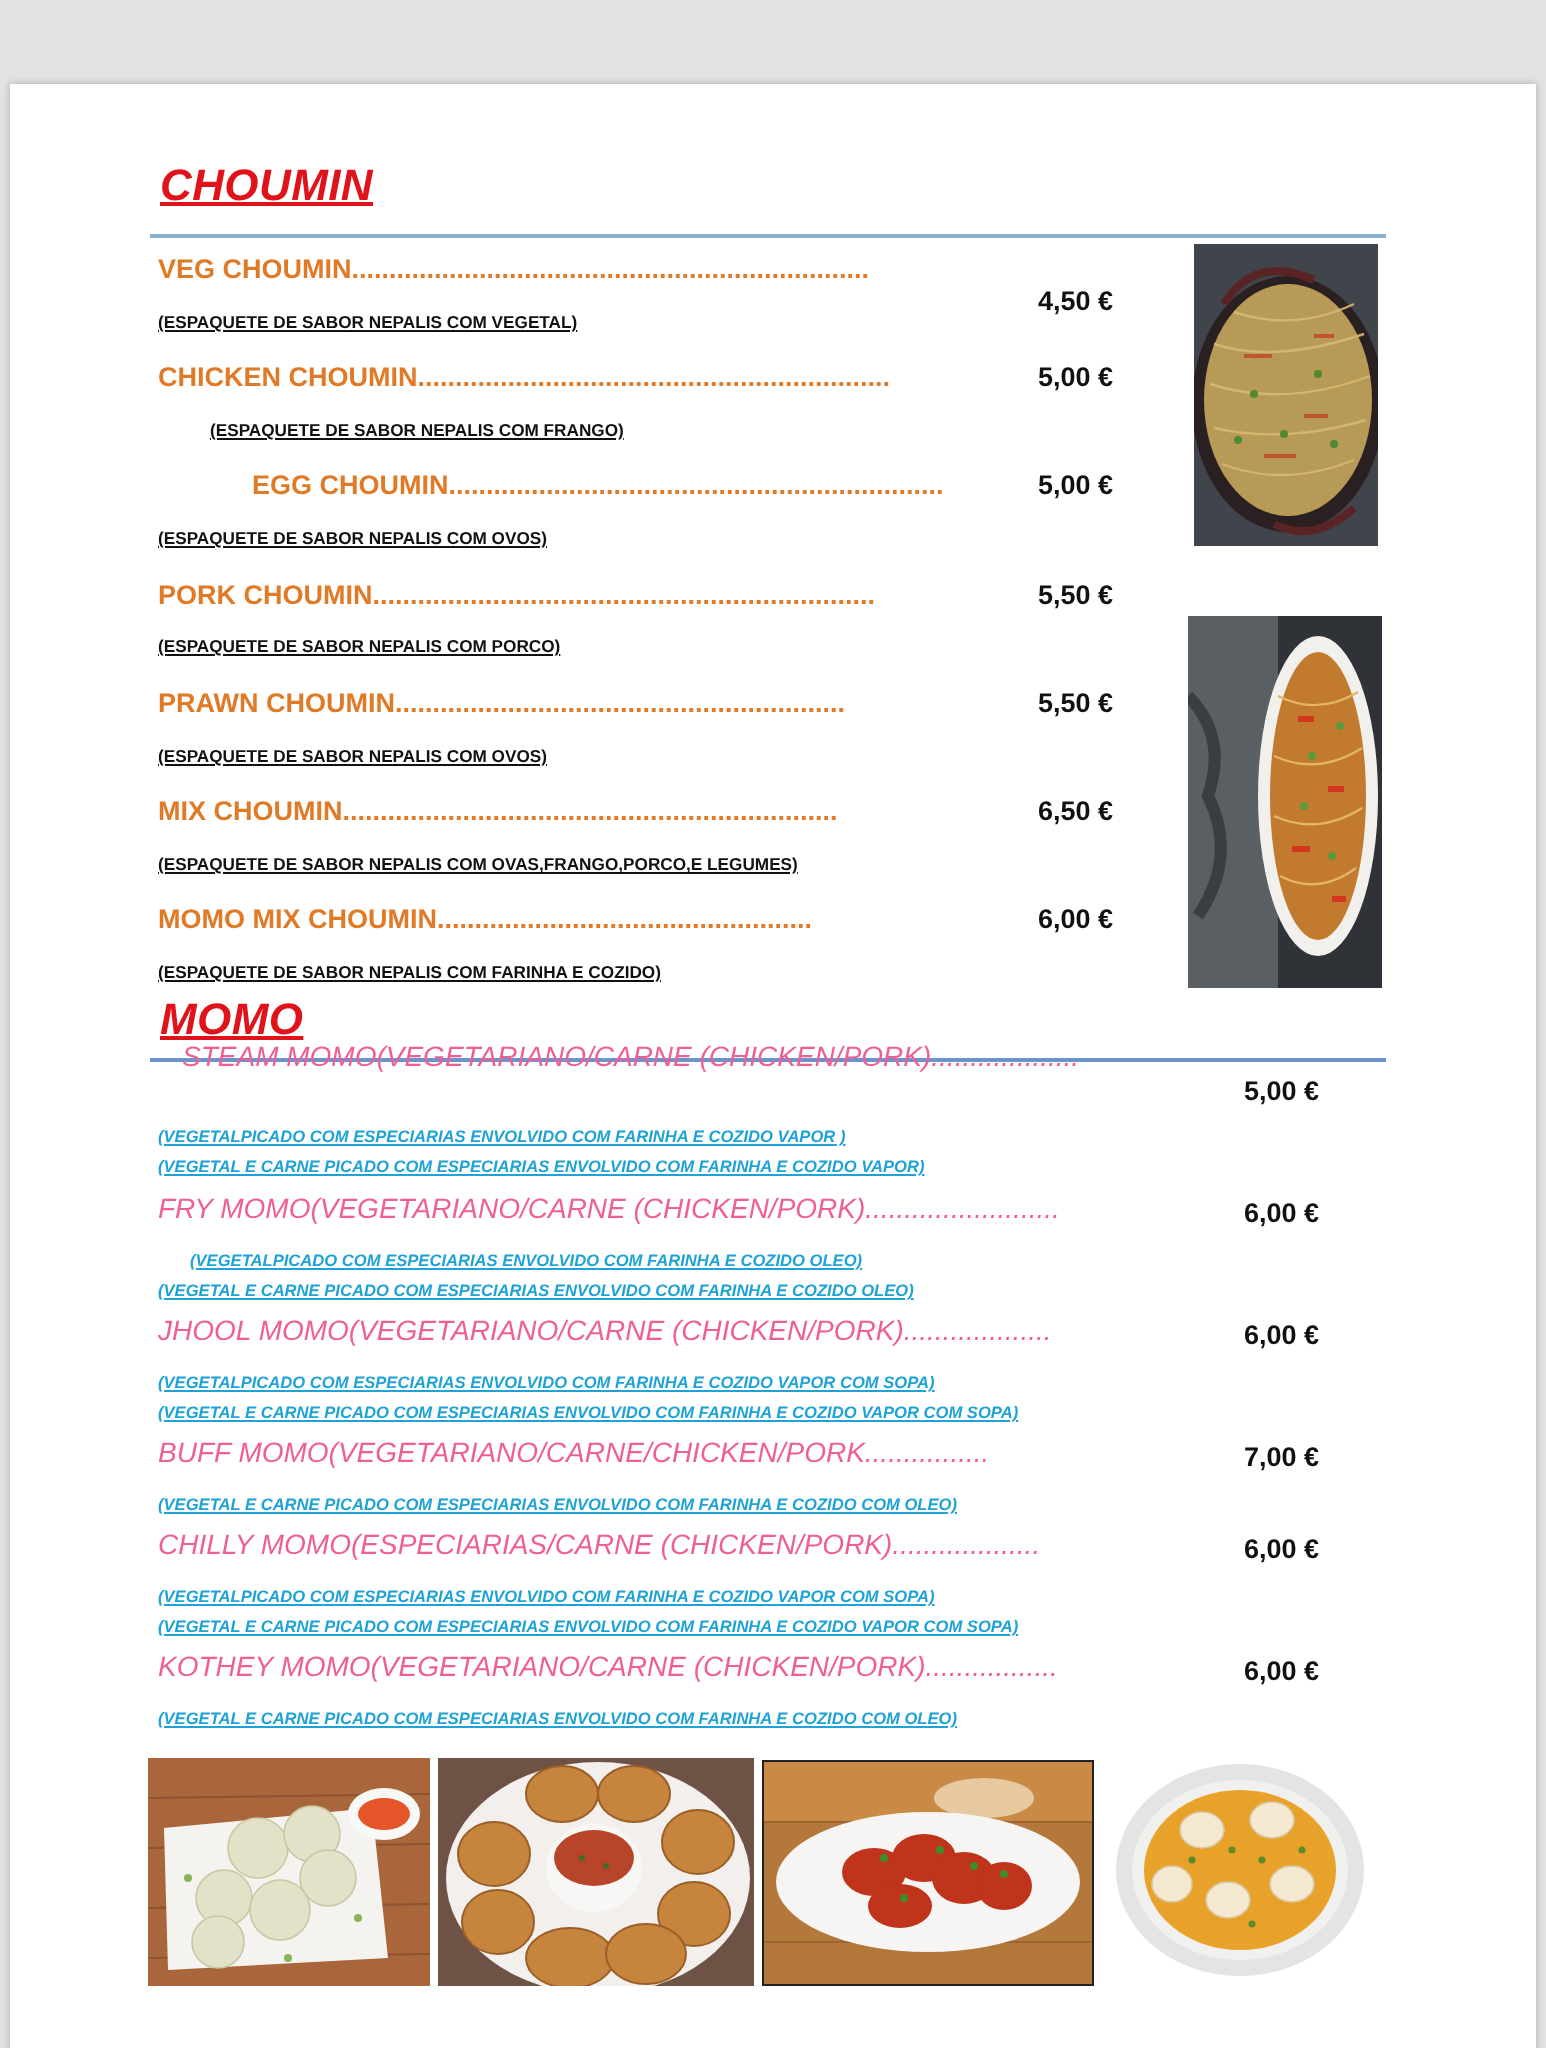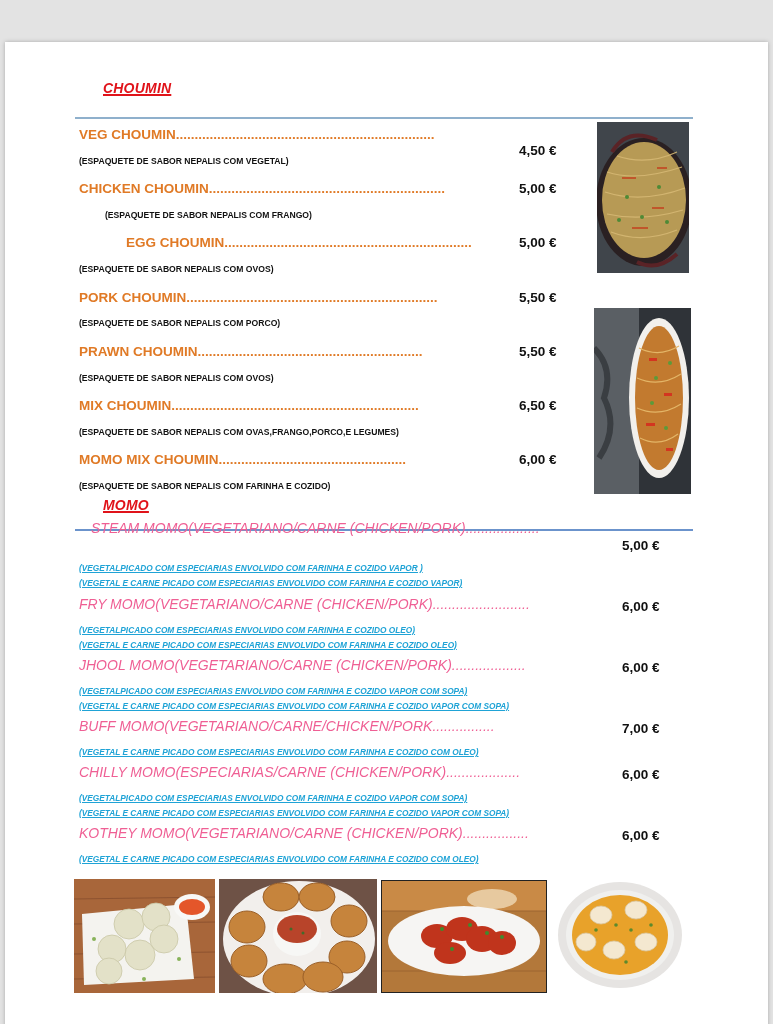--- a/index.html
+++ b/index.html
@@ -6,28 +6,28 @@
     body {
       width:773px; height:1024px; background:#e3e3e3; position:relative; overflow:hidden;
       font-family:"Liberation Sans", sans-serif;
     }
     .page {
       position:absolute; left:5px; top:42px; width:763px; height:990px;
       background:#ffffff; box-shadow:0 0 4px rgba(0,0,0,0.25);
     }
     .section-title {
       position:absolute; font-weight:bold; font-style:italic; color:#e0131a;
-      font-size:14px; text-decoration:underline; text-decoration-thickness:2px; letter-spacing:0.2px;margin-left:23px;
+      font-size:22px; text-decoration:underline; text-decoration-thickness:2px; letter-spacing:0.2px;
     }
     .divider { position:absolute; height:2px; }
     .c-name {
       position:absolute; left:79px; color:#e07a26; font-weight:bold; font-size:13.5px; white-space:nowrap;
     }
     .c-desc {
-      position:absolute; left:79px; color:#111; font-weight:bold; font-size:8.6px; white-space:nowrap;
+      position:absolute; left:79px; color:#111; font-weight:bold; font-size:8.6px; white-space:nowrap;text-decoration:underline;
     }
     .c-price {
       position:absolute; left:519px; color:#111; font-weight:bold; font-size:13.5px; white-space:nowrap;
     }
     .m-name {
       position:absolute; left:79px; color:#ef5f94; font-style:italic; font-size:14px; white-space:nowrap;
     }
     .m-desc {
       position:absolute; left:79px; color:#1fa3d6; font-style:italic; font-size:8.3px; white-space:nowrap; font-weight:bold;text-decoration:underline;
     }
@@ -132,21 +132,21 @@
 <div class="section-title" style="left:80px;top:497px;">MOMO</div>
 <div class="divider" style="left:75px;top:529px;width:618px;background:#6b93cc;"></div>
 
 <div class="m-name" style="top:520px;margin-left:12px;">STEAM MOMO(VEGETARIANO/CARNE (CHICKEN/PORK)...................</div>
 <div class="m-price" style="top:538px;">5,00 €</div>
 <div class="m-desc" style="top:563px;">(VEGETALPICADO COM ESPECIARIAS ENVOLVIDO COM FARINHA E COZIDO VAPOR )</div>
 <div class="m-desc" style="top:578px;">(VEGETAL E CARNE PICADO COM ESPECIARIAS ENVOLVIDO COM FARINHA E COZIDO VAPOR)</div>
 
 <div class="m-name" style="top:596px;">FRY MOMO(VEGETARIANO/CARNE (CHICKEN/PORK).........................</div>
 <div class="m-price" style="top:599px;">6,00 €</div>
-<div class="m-desc" style="top:625px;">(VEGETALPICADO COM ESPECIARIAS ENVOLVIDO COM FARINHA E COZIDO OLEO)</div>
+<div class="m-desc" style="top:625px;margin-left:16px;">(VEGETALPICADO COM ESPECIARIAS ENVOLVIDO COM FARINHA E COZIDO OLEO)</div>
 <div class="m-desc" style="top:640px;">(VEGETAL E CARNE PICADO COM ESPECIARIAS ENVOLVIDO COM FARINHA E COZIDO OLEO)</div>
 
 <div class="m-name" style="top:657px;">JHOOL MOMO(VEGETARIANO/CARNE (CHICKEN/PORK)...................</div>
 <div class="m-price" style="top:660px;">6,00 €</div>
 <div class="m-desc" style="top:686px;">(VEGETALPICADO COM ESPECIARIAS ENVOLVIDO COM FARINHA E COZIDO VAPOR  COM SOPA)</div>
 <div class="m-desc" style="top:701px;">(VEGETAL E CARNE PICADO COM ESPECIARIAS ENVOLVIDO COM FARINHA E COZIDO VAPOR COM SOPA)</div>
 
 <div class="m-name" style="top:718px;">BUFF MOMO(VEGETARIANO/CARNE/CHICKEN/PORK................</div>
 <div class="m-price" style="top:721px;">7,00 €</div>
 <div class="m-desc" style="top:747px;">(VEGETAL E CARNE PICADO COM ESPECIARIAS ENVOLVIDO COM FARINHA E COZIDO COM OLEO)</div>

